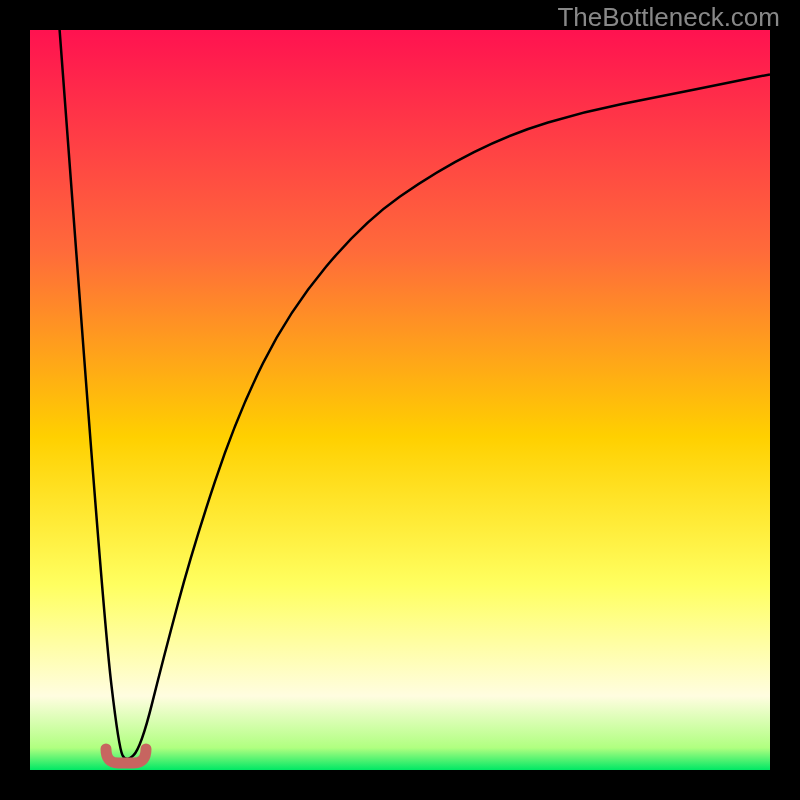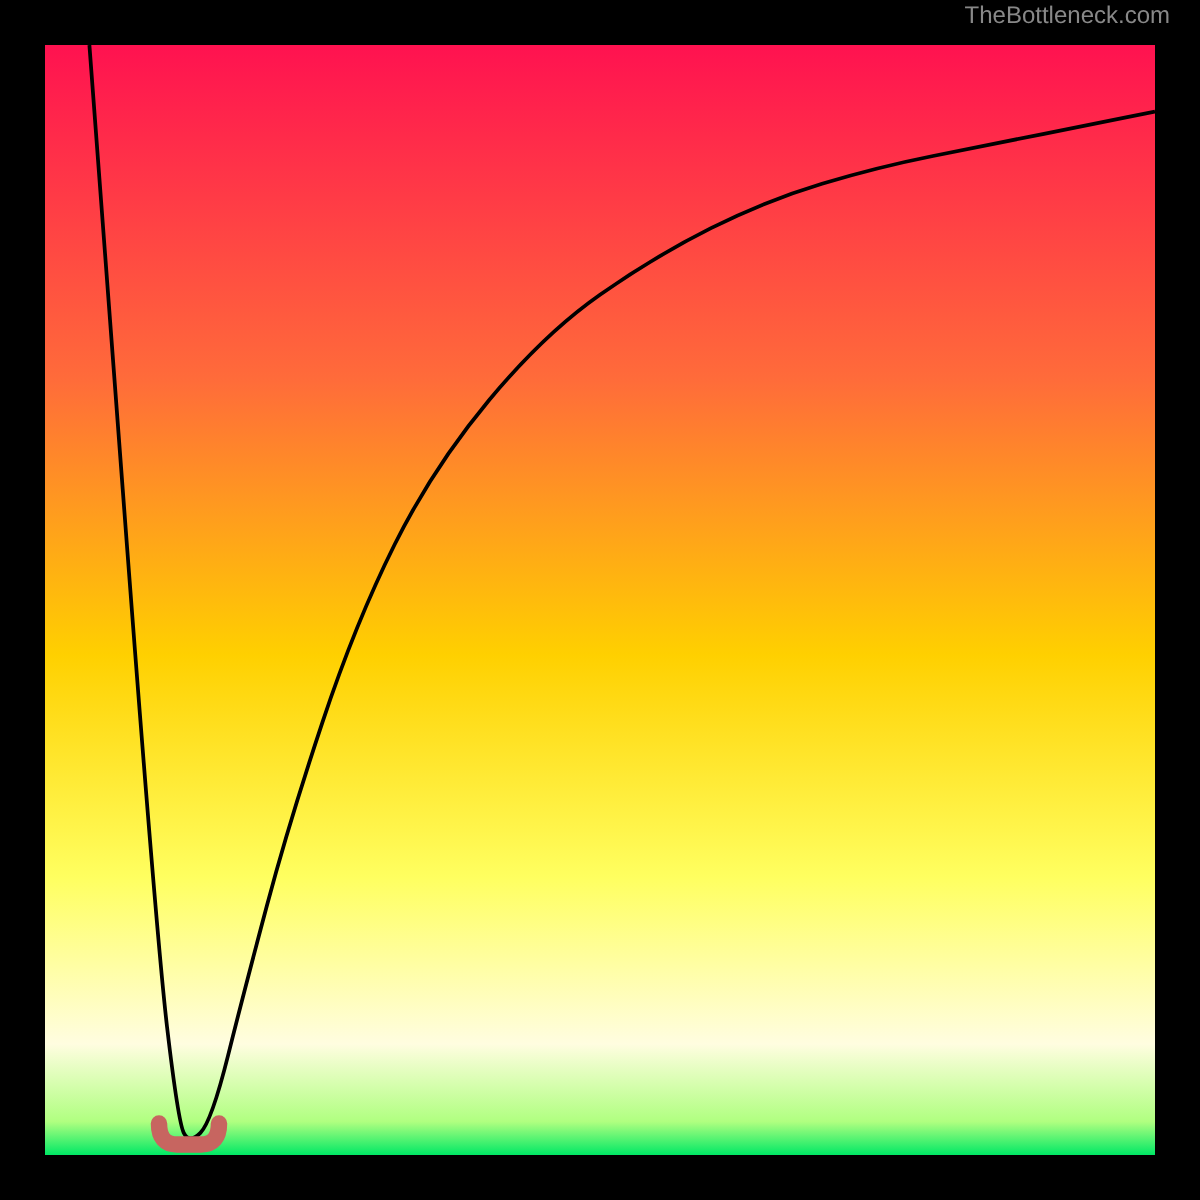--- a/index.html
+++ b/index.html
@@ -13,21 +13,21 @@
       background: #000;
       position: relative;
       overflow: hidden;
     }
     .watermark {
       position: absolute;
       top: 2px;
       right: 20px;
       color: #888;
       font-family: Arial, sans-serif;
-      font-size: 16px;
+      font-size: 26px;
       font-weight: normal;
       z-index: 10;
     }
     .chart-area {
       position: absolute;
       top: 30px;
       left: 30px;
       width: 740px;
       height: 740px;
       overflow: hidden;

